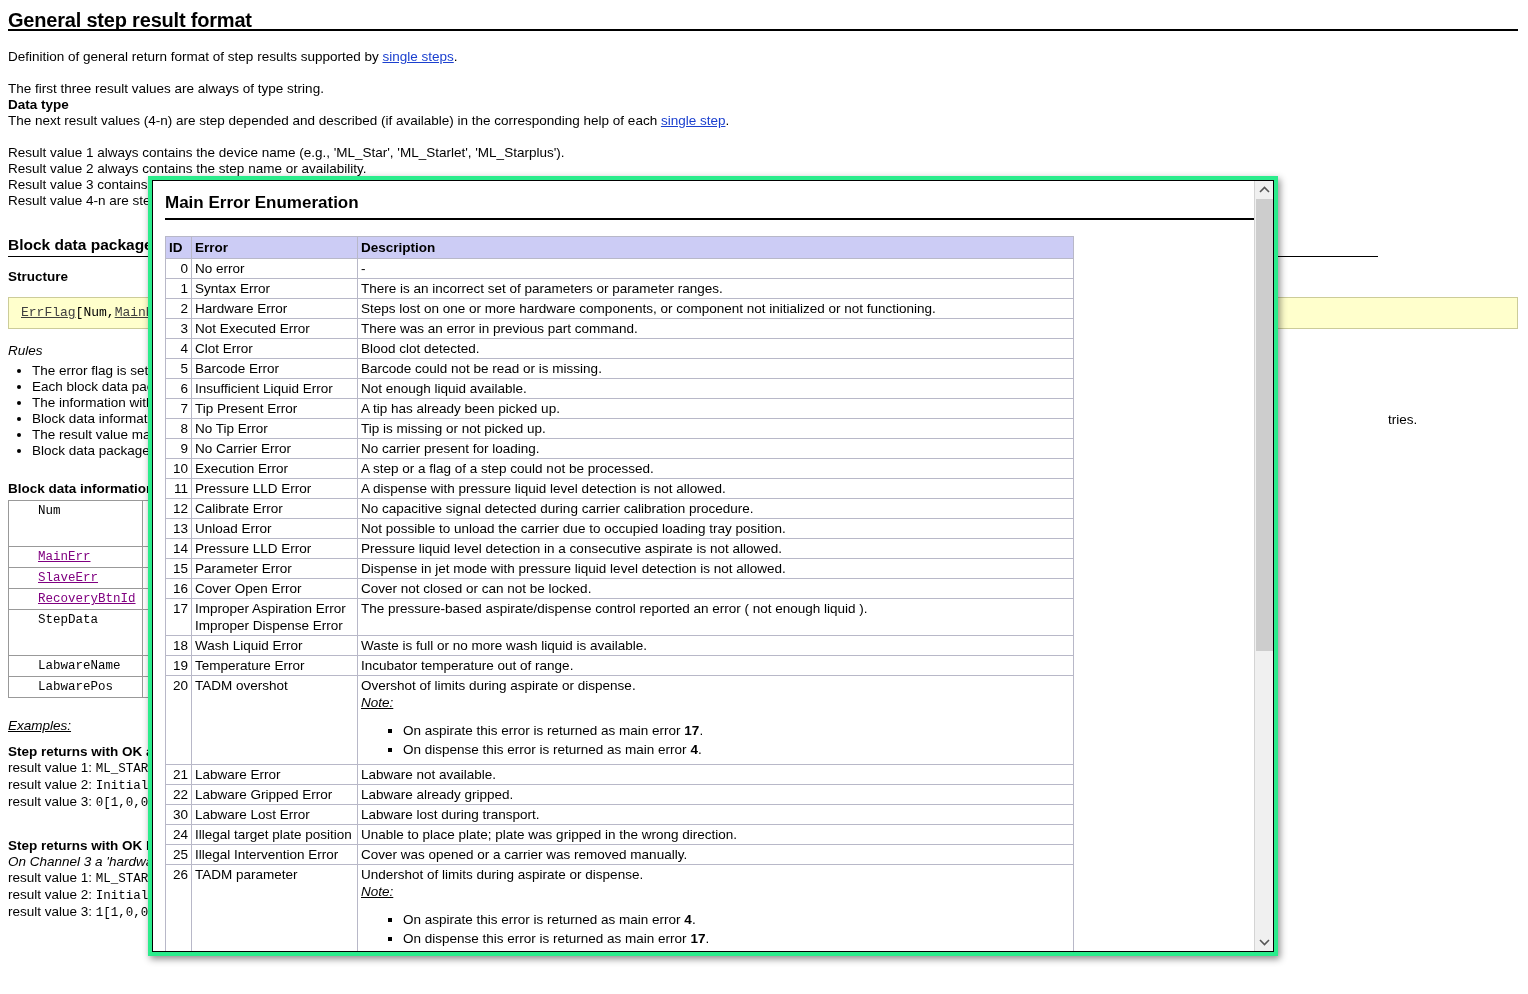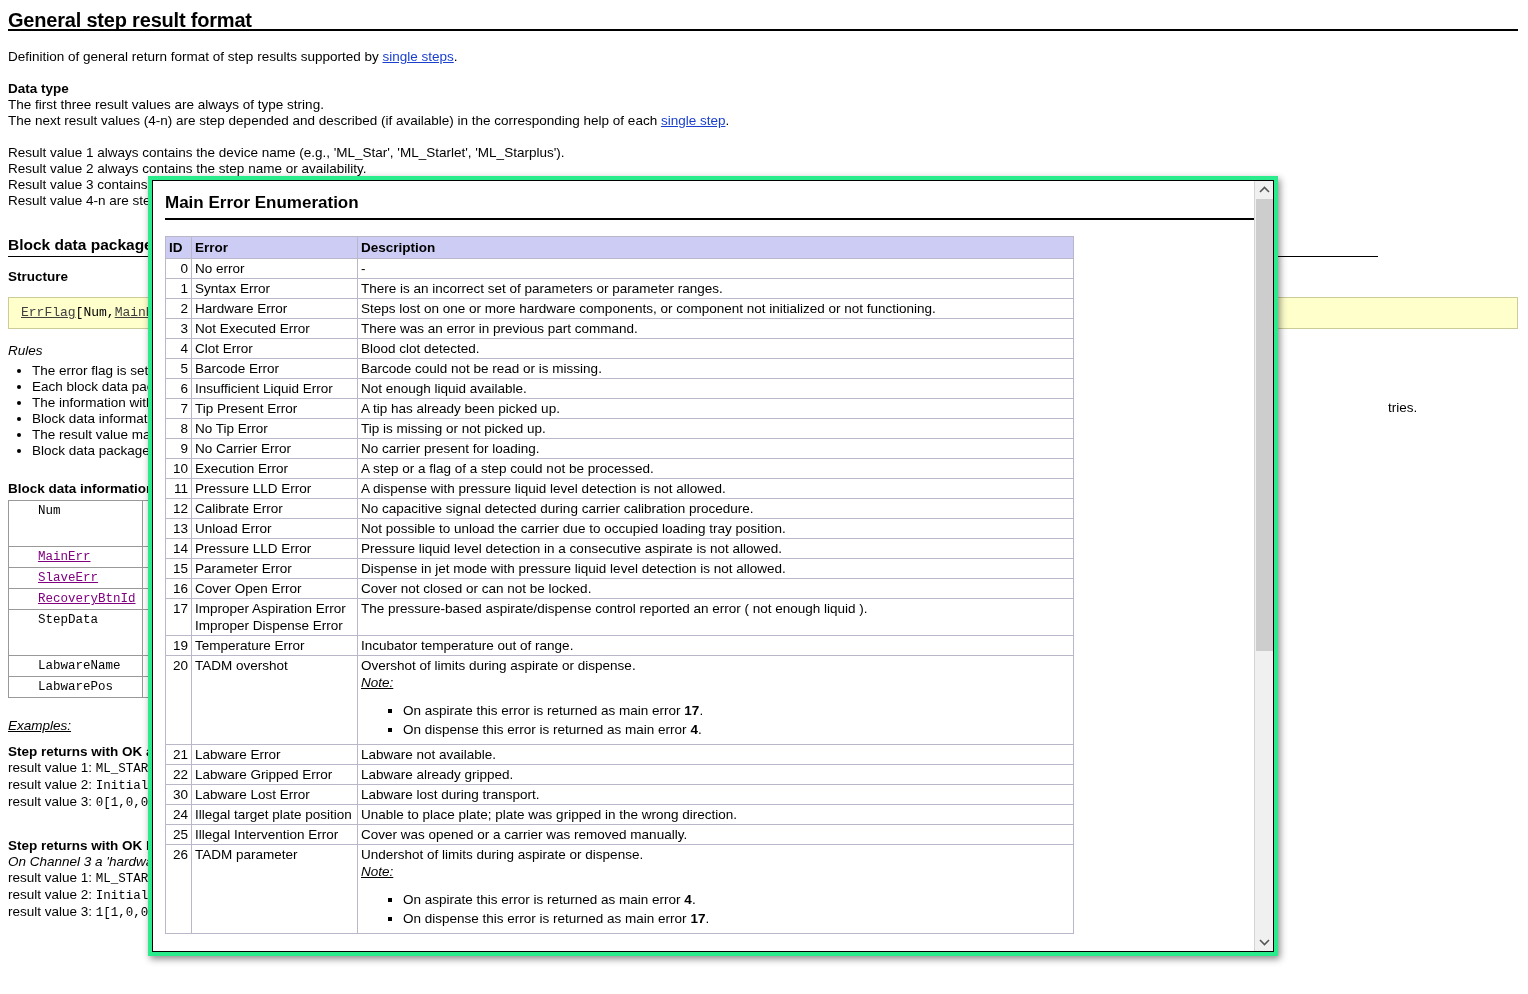--- a/index.html
+++ b/index.html
@@ -136,22 +136,22 @@
 
 <div id="root">
 
   <div class="doc">
     <h1>General step result format</h1>
     <div class="spacer" style="height:12px"></div>
     <p class="para">
       <span>Definition of general return format of step results supported by </span><a class="link" href="#">single steps</a><span>.</span>
     </p>
     <div class="spacer"></div>
+    <p class="para">The first three result values are always of type string.</p>
     <p class="para bold">Data type</p>
-    <p class="para">The first three result values are always of type string.</p>
     <p class="para">
       <span>The next result values (4-n) are step depended and described (if available) in the corresponding help of each </span><a class="link" href="#">single step</a><span>.</span>
     </p>
     <div class="spacer"></div>
     <p class="para">Result value 1 always contains the device name (e.g., 'ML_Star', 'ML_Starlet', 'ML_Starplus').</p>
     <p class="para">Result value 2 always contains the step name or availability.</p>
     <p class="para">Result value 3 contains the block data package.</p>
     <p class="para">Result value 4-n are step depended.</p>
 
     <div class="spacer" style="height:28px"></div>
@@ -215,21 +215,21 @@
     <p class="para"><span>result value 2: </span><span class="mono">Initialize</span></p>
     <p class="para"><span>result value 3: </span><span class="mono">0[1,0,0,0,,Waste,A1]</span></p>
     <div class="spacer" style="height:27px"></div>
     <p class="para bold">Step returns with OK but an error occurred</p>
     <p class="para ital">On Channel 3 a 'hardware error' with slave error 2 occurred</p>
     <p class="para"><span>result value 1: </span><span class="mono">ML_STAR</span></p>
     <p class="para"><span>result value 2: </span><span class="mono">Initialize</span></p>
     <p class="para" style="white-space:nowrap"><span>result value 3: </span><span class="mono">1[1,0,0,0,,Waste,A1[2,0,0,0,,Waste,A2[3,2,0,4,,Waste,A3[4,0,0,0,,Waste,A4[5,0,0,0,,Waste,A5[6,0,0,0,,Waste,A6[7,0,0,0,,Waste,A7[8,0,0,0,,Waste,A8</span></p>
   </div>
 
-  <div class="abs" style="left:1388px; top:400px; font-size:13.5px; color:#000;">
+  <div class="abs" style="left:1388px; top:412px; font-size:13.5px; color:#000;">
     <span>tries.</span>
   </div>
 
   <div id="popup">
     <div id="popup-inner">
       <div id="popup-content">
         <h1>Main Error Enumeration</h1>
 
         <table class="enum">
           <colgroup>
@@ -327,20 +327,25 @@
               </tr>
               <tr>
                 <td class="id">16</td>
                 <td>Cover Open Error</td>
                 <td>Cover not closed or can not be locked.</td>
               </tr>
               <tr>
                 <td class="id">17</td>
                 <td>Improper Aspiration Error<br>Improper Dispense Error</td>
                 <td>The pressure-based aspirate/dispense control reported an error ( not enough liquid ).</td>
+              </tr>
+              <tr>
+                <td class="id">18</td>
+                <td>Wash Liquid Error</td>
+                <td>Waste is full or no more wash liquid is available.</td>
               </tr>
               <tr>
                 <td class="id">19</td>
                 <td>Temperature Error</td>
                 <td>Incubator temperature out of range.</td>
               </tr>
               <tr>
                 <td class="id">20</td>
                 <td>TADM overshot</td>
                 <td>Overshot of limits during aspirate or dispense.<br><span class="note-lbl">Note:</span><ul class="note">

